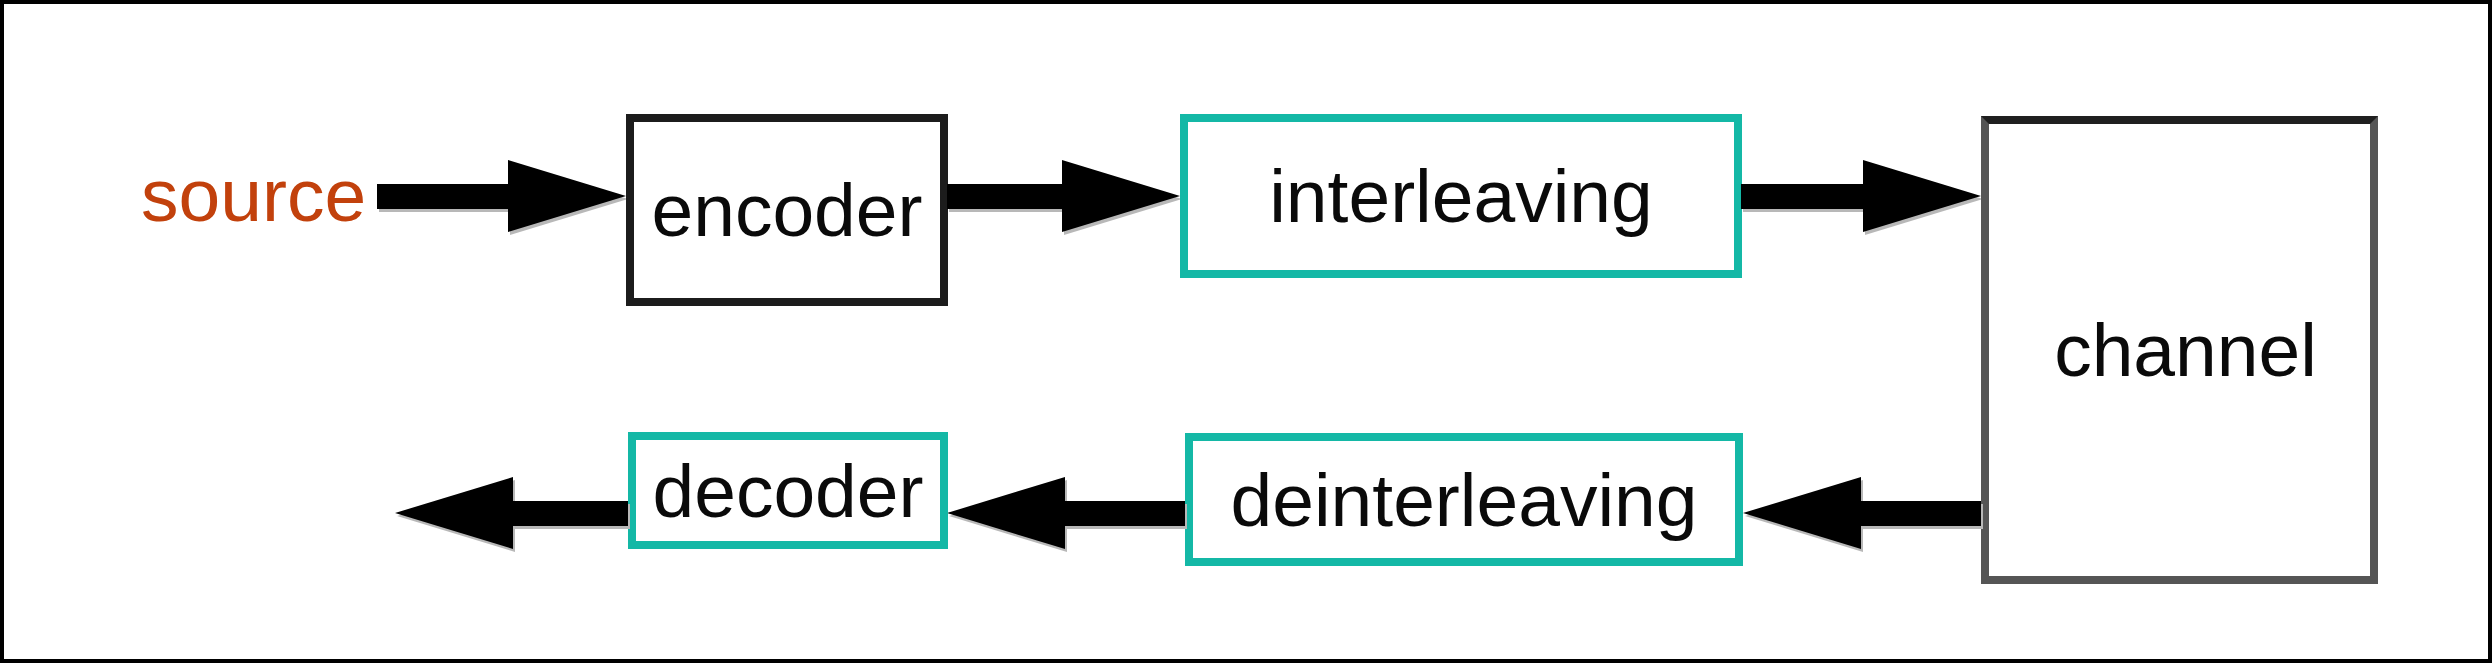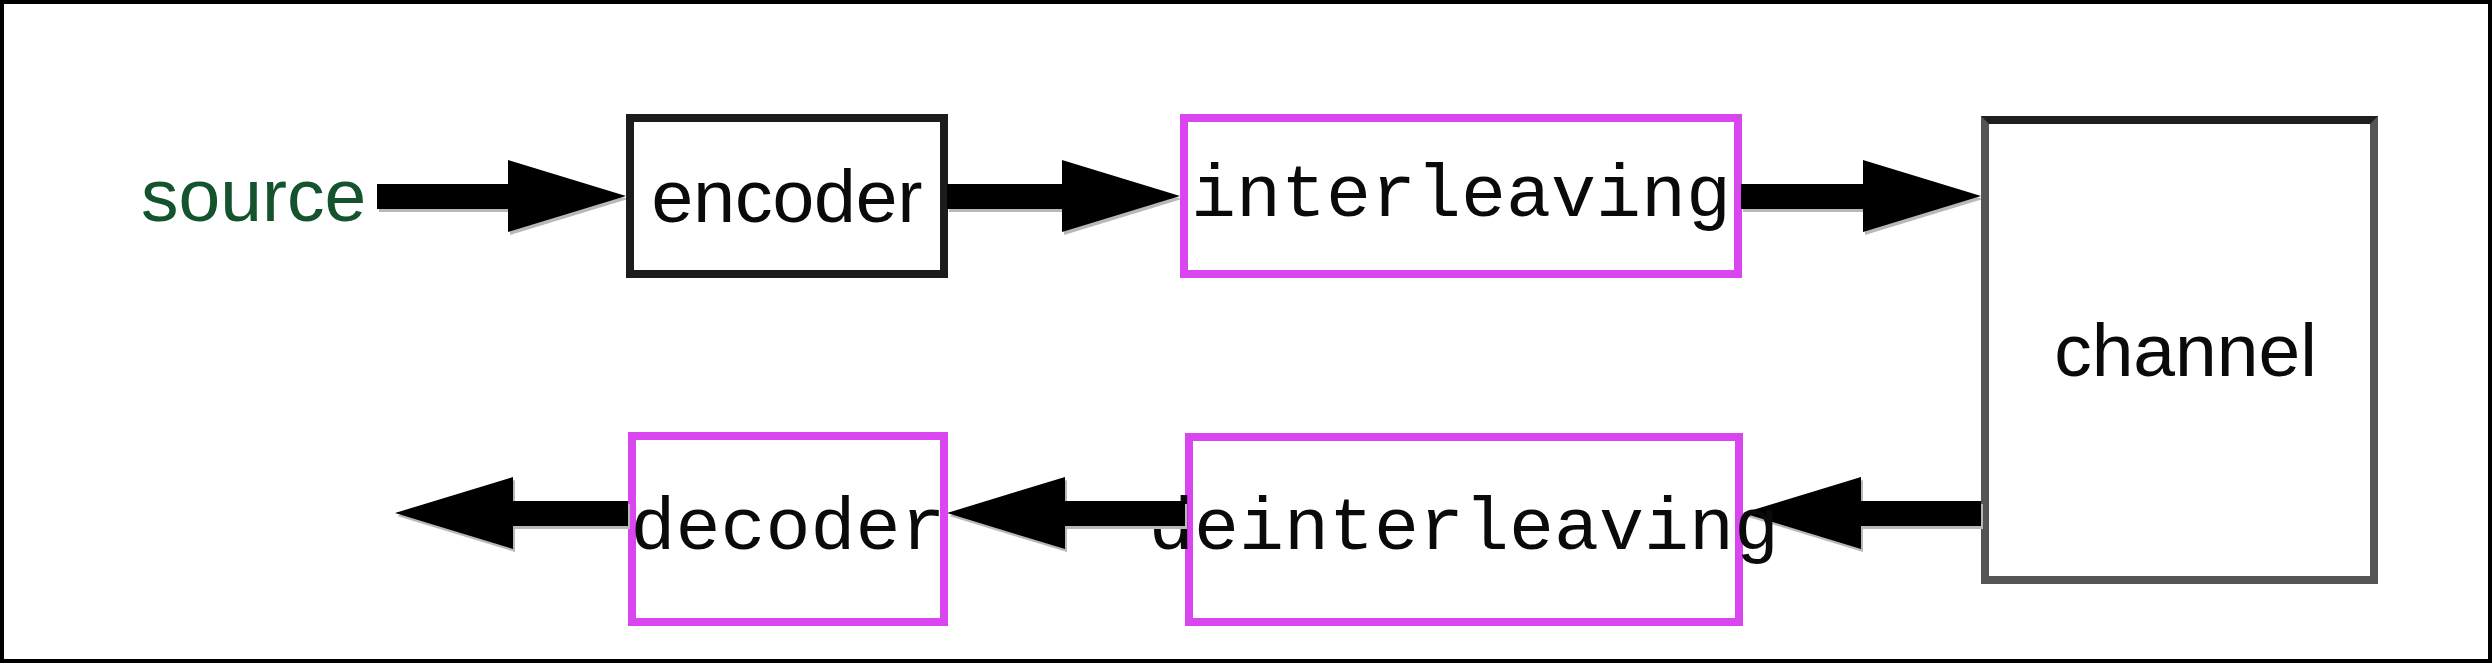--- a/index.html
+++ b/index.html
@@ -14,36 +14,36 @@
     height: 663px;
     box-sizing: border-box;
     border: 4px solid #000000;
     background: #ffffff;
     overflow: hidden;
   }
   .flow-label {
     position: absolute;
     font-size: 75px;
     line-height: 75px;
-    color: #14532d;
+    color: #c2410c;
     white-space: nowrap;
   }
   .node-box {
     position: absolute;
     box-sizing: border-box;
     background: #ffffff;
     display: flex;
     align-items: center;
     justify-content: center;
     font-size: 75px;
     color: #0a0a0a;
     white-space: nowrap;
   }
   .border-dark  { border: 8px solid #1c1c1c; }
-  .border-gray  { border: 8px solid #d946ef; font-family: Liberation Mono, monospace; }
+  .border-gray  { border: 8px solid #14b8a6; }
   .border-chan  { border: 8px solid #555555; border-top-color: #1f1f1f; padding-left: 12px; }
   .arrow {
     position: absolute;
     height: 72px;
     display: flex;
     align-items: center;
     filter: drop-shadow(2px 3px 0 #b8b8b8);
   }
   .arrow .shaft {
     flex: 1 1 auto;
@@ -71,21 +71,21 @@
 
 <div id="canvas">
 
   <div class="flow-label" style="left:137px; top:154px;">source</div>
 
   <div class="arrow dir-right" style="left:373px; top:156px; width:249px;">
     <div class="shaft"></div>
     <div class="head"></div>
   </div>
 
-  <div class="node-box border-dark" style="left:622px; top:110px; width:322px; height:164px;">
+  <div class="node-box border-dark" style="left:622px; top:110px; width:322px; height:192px;">
     <span>encoder</span>
   </div>
 
   <div class="arrow dir-right" style="left:943px; top:156px; width:233px;">
     <div class="shaft"></div>
     <div class="head"></div>
   </div>
 
   <div class="node-box border-gray" style="left:1176px; top:110px; width:562px; height:164px;">
     <span>interleaving</span>
@@ -98,30 +98,30 @@
 
   <div class="node-box border-chan" style="left:1977px; top:112px; width:397px; height:468px;">
     <span>channel</span>
   </div>
 
   <div class="arrow dir-left" style="left:1739px; top:473px; width:238px;">
     <div class="head"></div>
     <div class="shaft"></div>
   </div>
 
-  <div class="node-box border-gray" style="left:1181px; top:429px; width:558px; height:193px;">
+  <div class="node-box border-gray" style="left:1181px; top:429px; width:558px; height:133px;">
     <span>deinterleaving</span>
   </div>
 
   <div class="arrow dir-left" style="left:943px; top:473px; width:238px;">
     <div class="head"></div>
     <div class="shaft"></div>
   </div>
 
-  <div class="node-box border-gray" style="left:624px; top:428px; width:320px; height:194px;">
+  <div class="node-box border-gray" style="left:624px; top:428px; width:320px; height:117px;">
     <span>decoder</span>
   </div>
 
   <div class="arrow dir-left" style="left:391px; top:473px; width:233px;">
     <div class="head"></div>
     <div class="shaft"></div>
   </div>
 
 
 </div>

